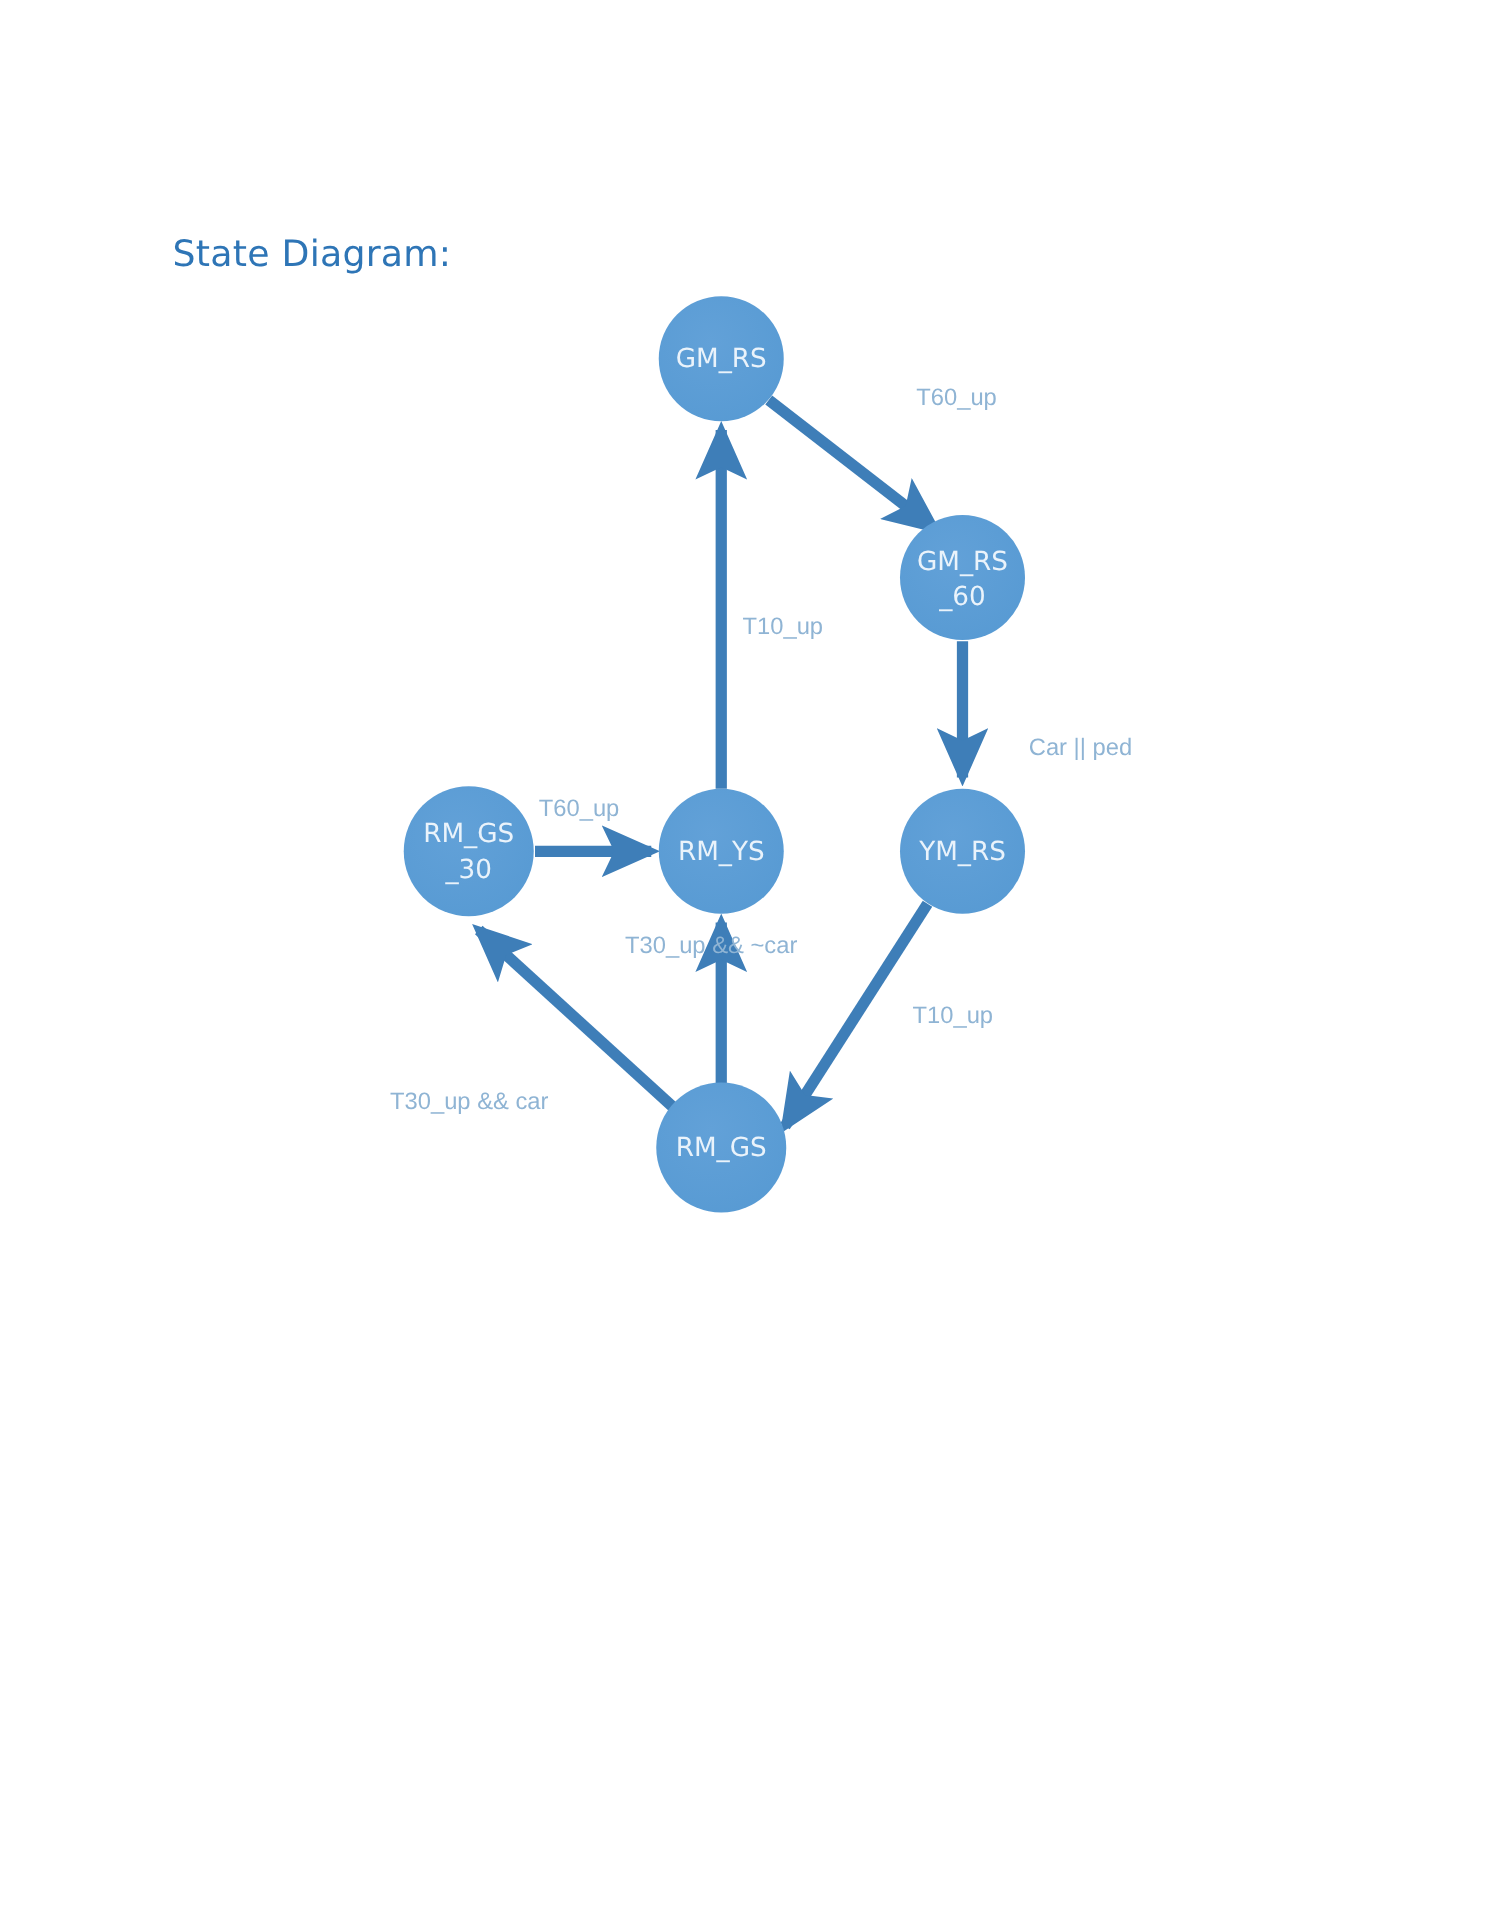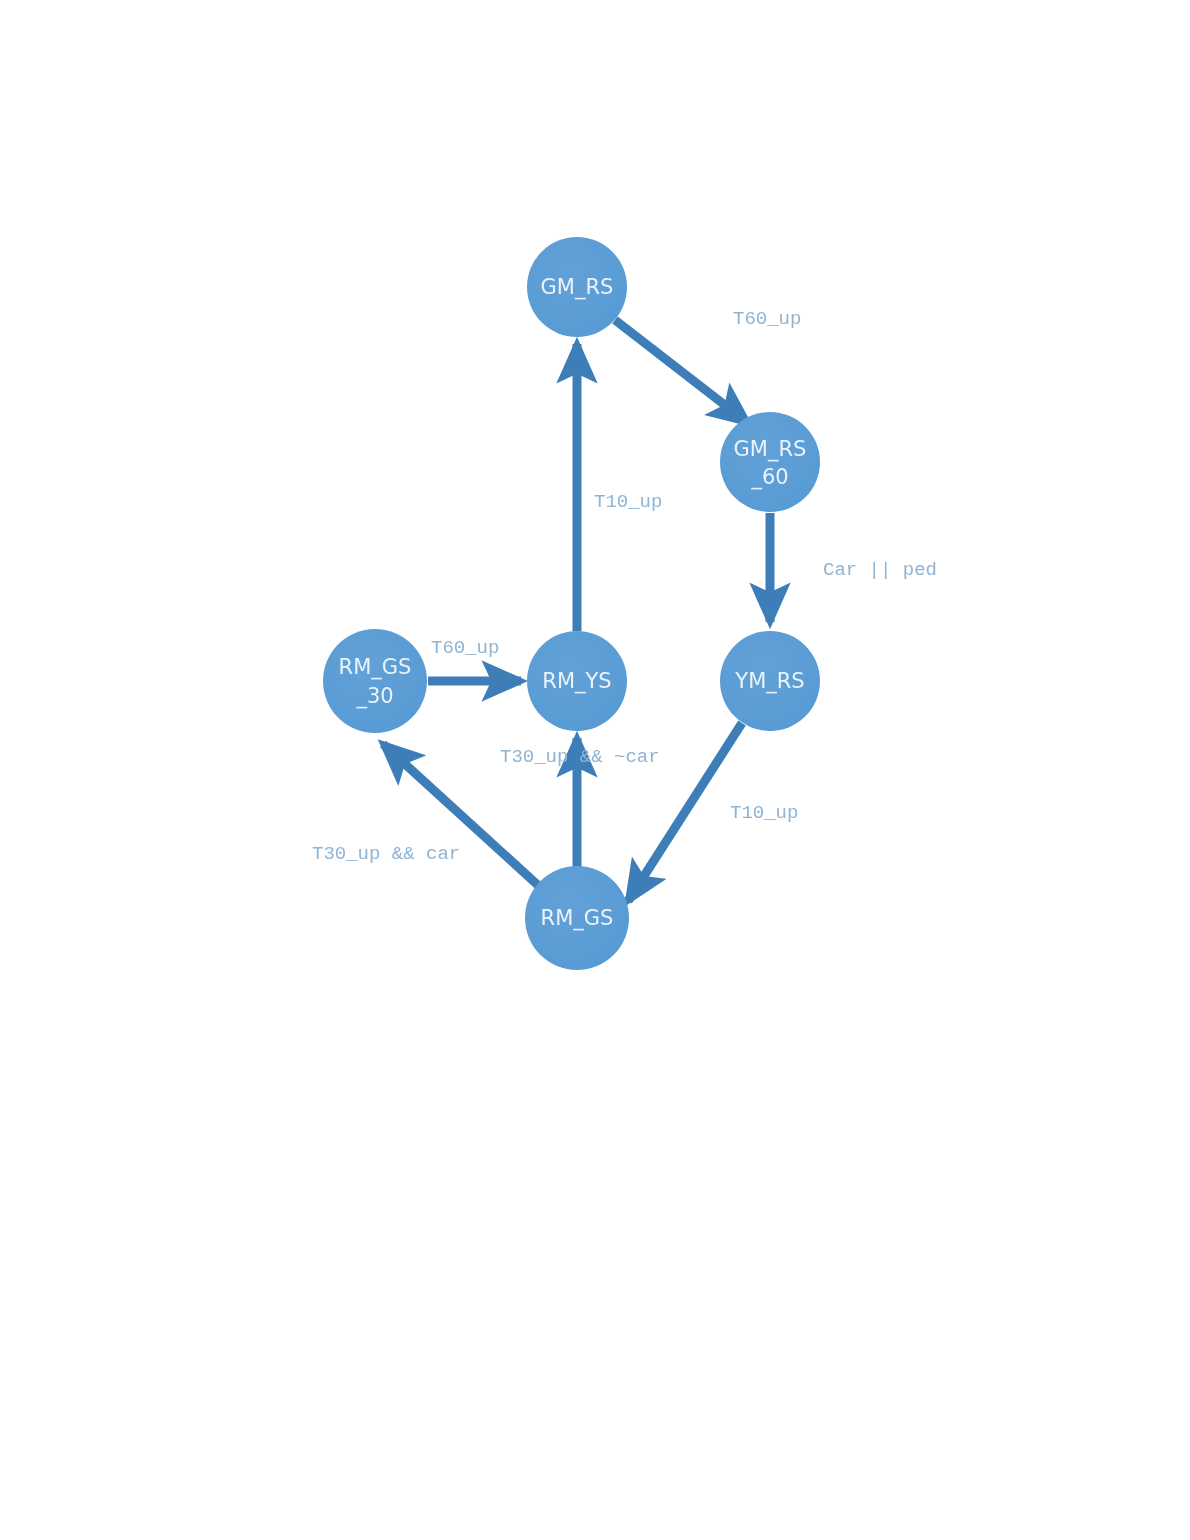--- a/index.html
+++ b/index.html
@@ -41,31 +41,32 @@
   .node-label {
     fill: #EAF3FB;
     font-family: "DejaVu Sans", sans-serif;
     font-size: 21px;
     text-anchor: middle;
     dominant-baseline: middle;
     pointer-events: none;
   }
   .edge-label {
     position: absolute;
-    font-family: Liberation Mono, monospace;
+    font-family: Liberation Sans, sans-serif;
     font-size: 19px;
     color: #8FB4D4;
     white-space: nowrap;
   }
 </style>
 </head>
 <body>
 
 <div id="page">
 
+  <div id="page-title">State Diagram:</div>
 
   <svg id="diagram-canvas" viewBox="0 0 1190 1540" xmlns="http://www.w3.org/2000/svg">
 
     <defs>
       <marker id="arrowhead" markerWidth="5.2" markerHeight="4.6" refX="4.4" refY="2.3" orient="auto" markerUnits="strokeWidth">
         <path d="M0,0 L5.2,2.3 L0,4.6 L1.1,2.3 Z" fill="#3E7EB8"></path>
       </marker>
       <radialGradient id="nodeGrad" cx="42%" cy="36%" r="74%">
         <stop offset="0%" stop-color="#62A1D8"></stop>
         <stop offset="100%" stop-color="#579AD3"></stop>
@@ -119,25 +120,25 @@
 
       <g>
         <circle cx="577" cy="918" r="52" fill="url(#nodeGrad)"></circle>
         <text class="node-label" x="577" y="919">RM_GS</text>
       </g>
     </g>
   </svg>
 
   <div class="edge-label" style="left:733px; top:308px;">T60_up</div>
 
-  <div class="edge-label" style="left:823px; top:559px;">Car || ped</div>
+  <div class="edge-label" style="left:823px; top:588px;">Car || ped</div>
 
   <div class="edge-label" style="left:594px; top:491px;">T10_up</div>
 
   <div class="edge-label" style="left:431px; top:637px;">T60_up</div>
 
   <div class="edge-label" style="left:500px; top:746px;">T30_up &amp;&amp; ~car</div>
 
-  <div class="edge-label" style="left:312px; top:843px;">T30_up &amp;&amp; car</div>
+  <div class="edge-label" style="left:312px; top:871px;">T30_up &amp;&amp; car</div>
 
   <div class="edge-label" style="left:730px; top:802px;">T10_up</div>
 
 </div>
 
 </body></html>

